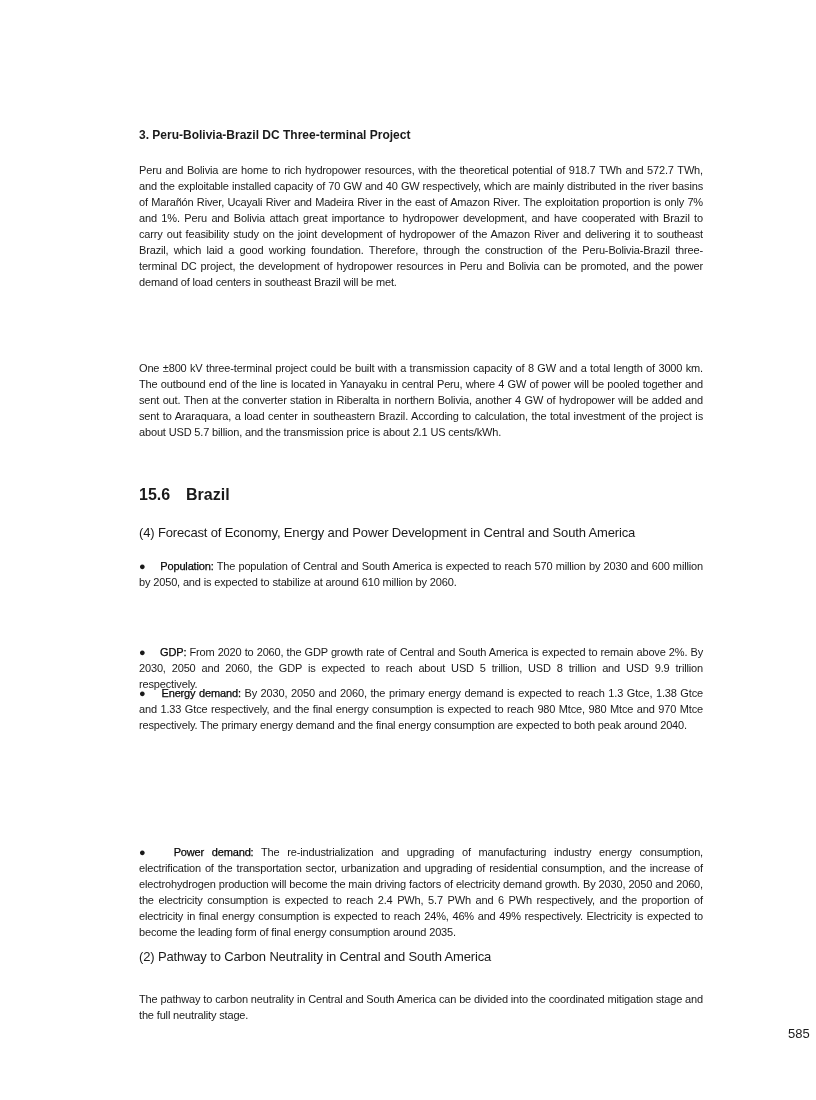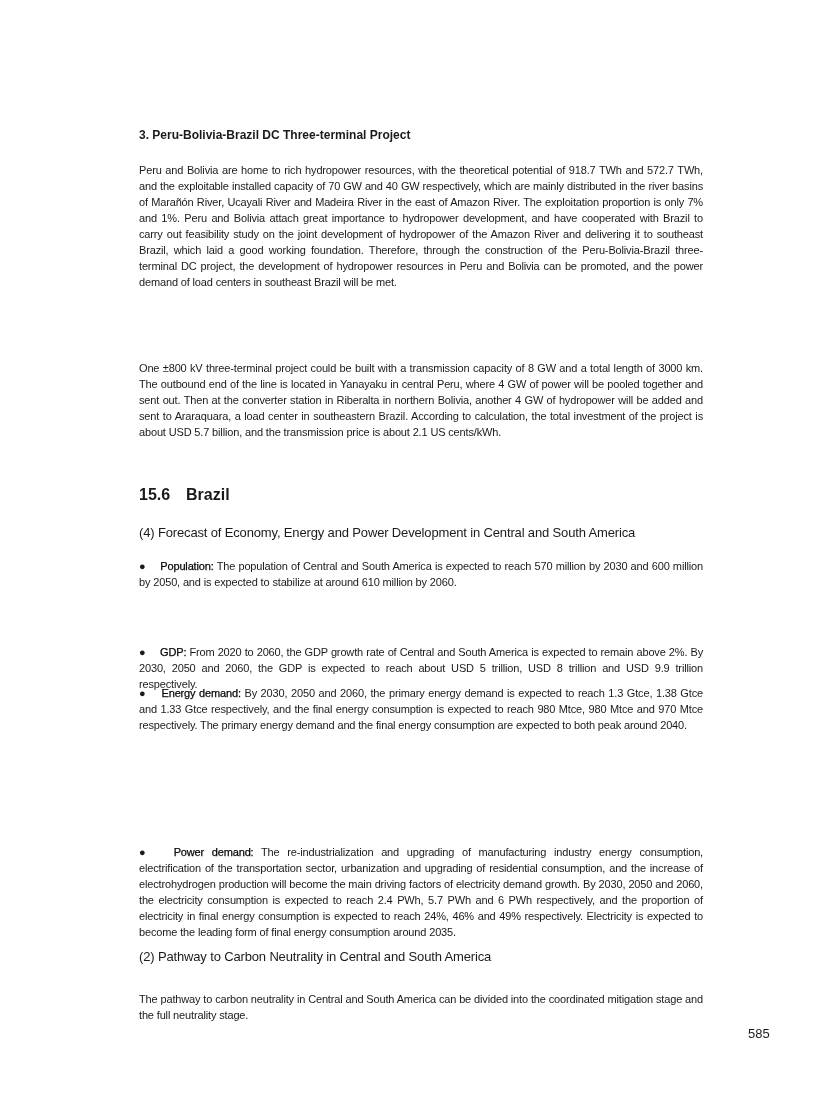--- a/index.html
+++ b/index.html
@@ -67,21 +67,21 @@
       font-weight: bold;
     }
     .bullet-label {
       font-weight: normal;
       color: #000000;
       padding-left: 8px;
       -webkit-text-stroke: 0.25px #111;
     }
     .page-number {
       position: absolute;
-      left: 748px;
+      left: 788px;
       top: 1026px;
       font-size: 13px;
       line-height: 16px;
       margin: 0;
       text-align: right;
     }
   </style>
 </head>
 <body>
 

